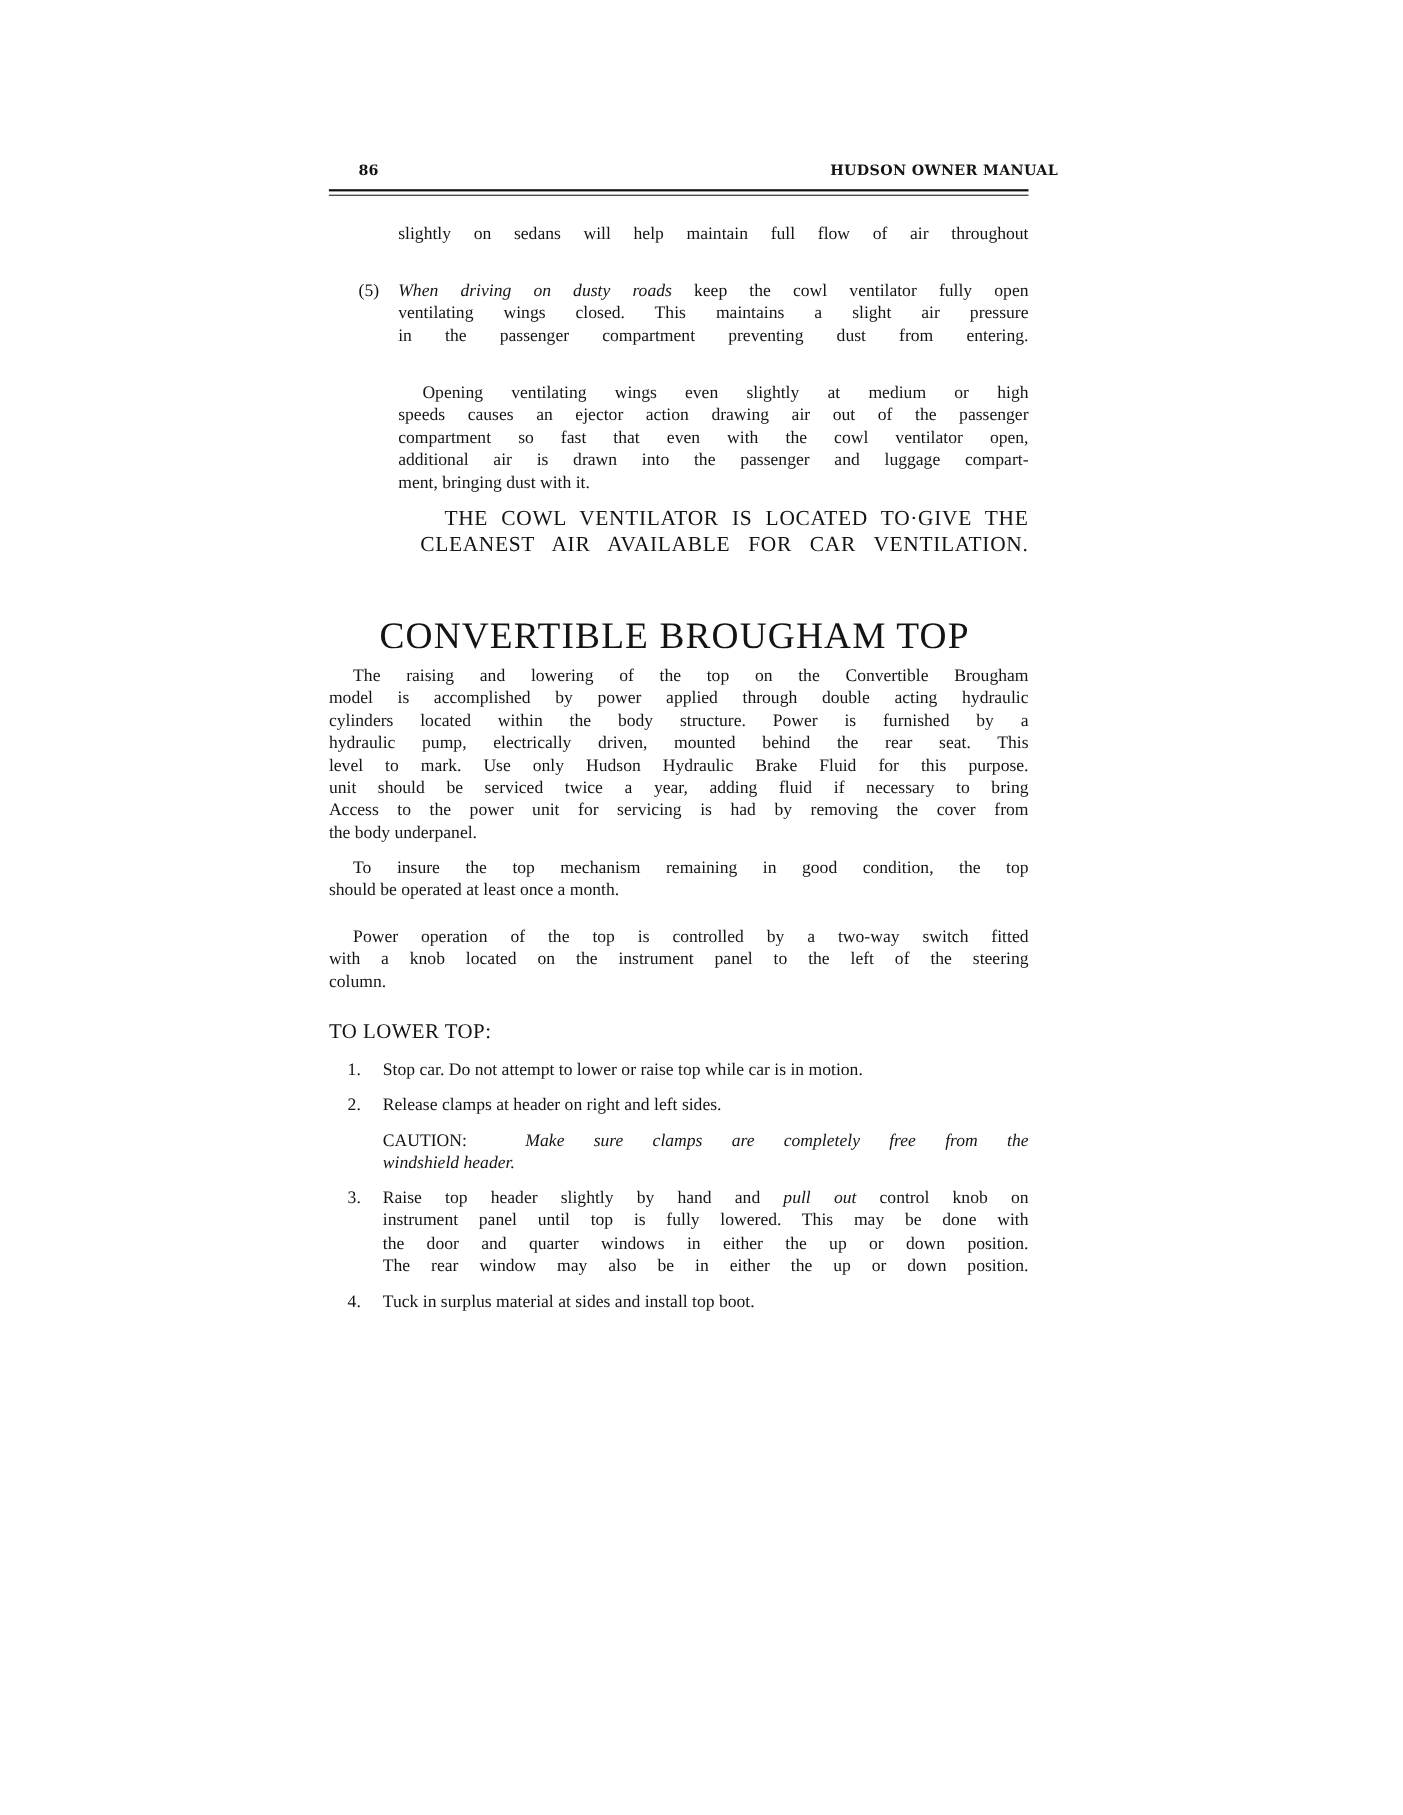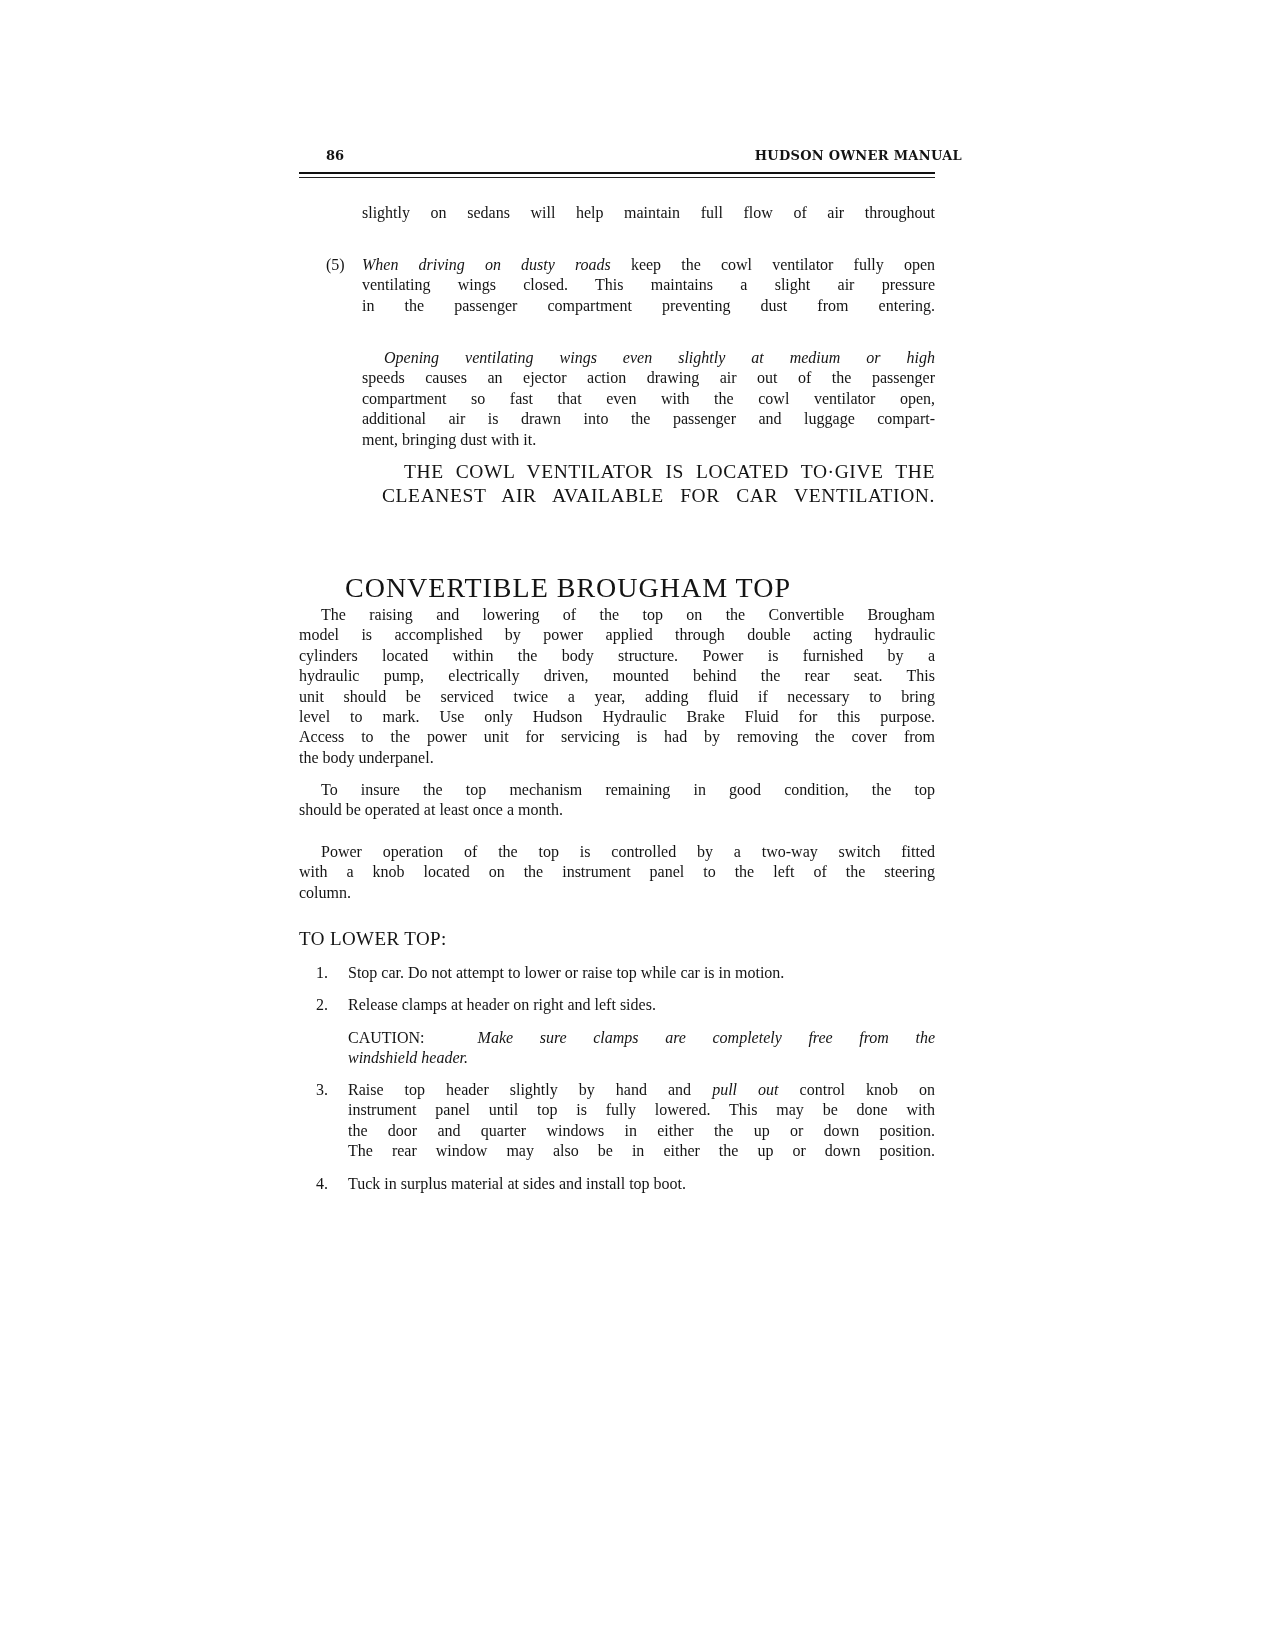--- a/index.html
+++ b/index.html
@@ -20,23 +20,22 @@
     .rule-thick { position: absolute; top: 172px; left: 0; width: 636px; height: 2px; background: #111; }
     .rule-thin { position: absolute; top: 177px; left: 0; width: 636px; height: 1px; background: #222; }
 
     .p { position: absolute; font-size: 16px; line-height: 20.4px; text-align: justify; text-align-last: left; }
     .p .line { display: block; text-align: justify; text-align-last: justify; white-space: nowrap; }
     .p .line.last { text-align-last: left; }
     i, .it { font-style: italic; }
 
     .h2 {
       position: absolute; top: 560px; left: 46px; width: 590px;
-      font-size: 28px; letter-spacing: 1px; font-weight: normal;
+      font-size: 34px; letter-spacing: 1px; font-weight: normal;
       font-family: "Liberation Serif", "DejaVu Serif", serif;
-      margin-top: 12px;
     }
     .caps { position: absolute; font-size: 19.5px; line-height: 24px; letter-spacing: 0.6px; }
     .caps .line { display: block; text-align: justify; text-align-last: justify; white-space: nowrap; margin-left: 20px; }
     .num { position: absolute; left: -36px; top: 0; }
     .li-num { position: absolute; left: -32px; top: 0; }
   </style>
 </head>
 <body>
 
 <div class="page">
@@ -53,41 +52,41 @@
   </div>
 
   <div class="p" style="top:255px; left:63px; width:573px;">
     <span class="num">(5)</span>
     <span class="line"><i>When driving on dusty roads</i><span> keep the cowl ventilator fully open</span></span>
     <span class="line">ventilating wings closed. This maintains a slight air pressure</span>
     <span class="line">in the passenger compartment preventing dust from entering.</span>
   </div>
 
   <div class="p" style="top:348px; left:63px; width:573px;">
-    <span class="line" style="padding-left:22px;font-style:italic;">Opening ventilating wings even slightly at medium or high</span>
+    <span class="line" style="padding-left:22px;">Opening ventilating wings even slightly at medium or high</span>
     <span class="line">speeds causes an ejector action drawing air out of the passenger</span>
     <span class="line">compartment so fast that even with the cowl ventilator open,</span>
     <span class="line">additional air is drawn into the passenger and luggage compart-</span>
     <span class="line last">ment, bringing dust with it.</span>
   </div>
 
   <div class="caps" style="top:460px; left:63px; width:573px;">
     <span class="line" style="padding-left:22px;">THE COWL VENTILATOR IS LOCATED TO·GIVE THE</span>
     <span class="line">CLEANEST AIR AVAILABLE FOR CAR VENTILATION.</span>
   </div>
 
   <div class="h2">CONVERTIBLE BROUGHAM TOP</div>
 
   <div class="p" style="top:605px; left:0; width:636px;">
     <span class="line" style="padding-left:22px;">The raising and lowering of the top on the Convertible Brougham</span>
     <span class="line">model is accomplished by power applied through double acting hydraulic</span>
     <span class="line">cylinders located within the body structure. Power is furnished by a</span>
     <span class="line">hydraulic pump, electrically driven, mounted behind the rear seat. This</span>
+    <span class="line">level to mark. Use only Hudson Hydraulic Brake Fluid for this purpose.</span>
     <span class="line">unit should be serviced twice a year, adding fluid if necessary to bring</span>
-    <span class="line">level to mark. Use only Hudson Hydraulic Brake Fluid for this purpose.</span>
     <span class="line">Access to the power unit for servicing is had by removing the cover from</span>
     <span class="line last">the body underpanel.</span>
   </div>
 
   <div class="p" style="top:780px; left:0; width:636px;">
     <span class="line" style="padding-left:22px;">To insure the top mechanism remaining in good condition, the top</span>
     <span class="line last">should be operated at least once a month.</span>
   </div>
 
   <div class="p" style="top:842px; left:0; width:636px;">

